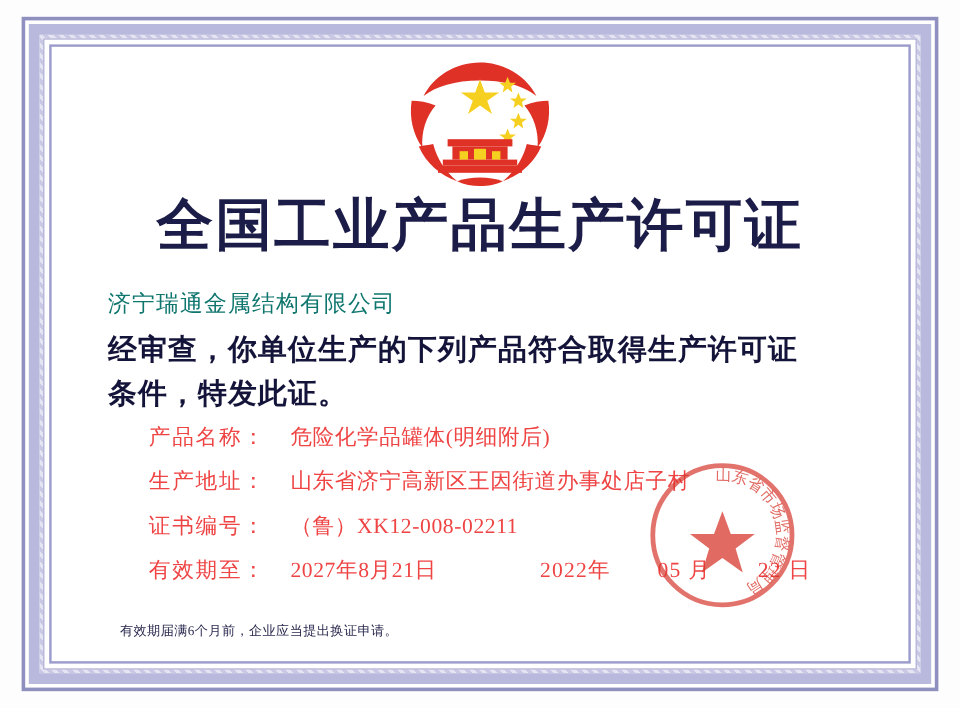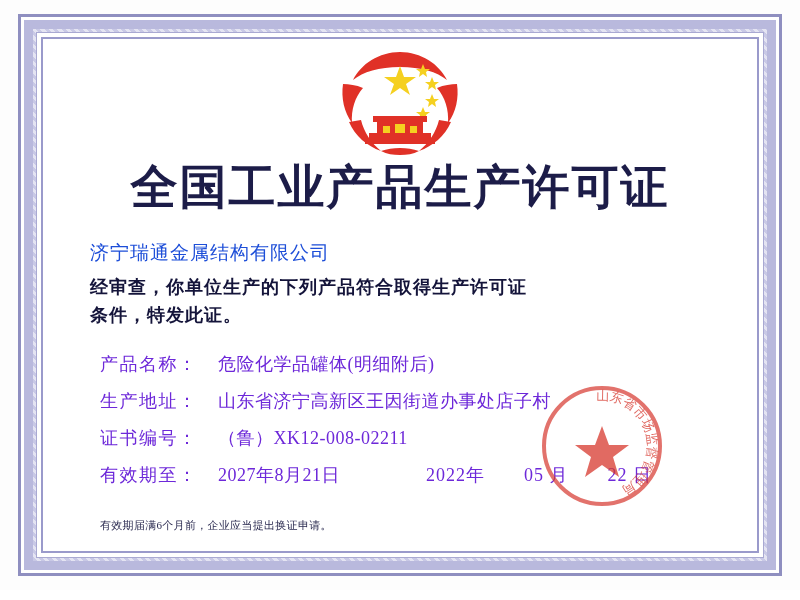--- a/index.html
+++ b/index.html
@@ -106,31 +106,31 @@
     color: #16163c;
     letter-spacing: 3px;
   }
 
   
   .company {
     position: absolute;
     top: 196px;
     left: 42px;
     font-size: 19px;
-    color: #1d4ed8;
+    color: #0f766e;
     letter-spacing: 1px;
   }
 
   
   .statement {
     position: absolute;
     top: 230px;
     left: 42px;
     right: 36px;
-    font-size: 18px;
+    font-size: 24px;
     font-weight: bold;
     line-height: 1.55;
     color: #14143a;
     letter-spacing: 1px;
   }
   .statement .line2 {
     display: block;
   }
 
   
@@ -138,21 +138,22 @@
     position: absolute;
     top: 308px;
     left: 52px;
     right: 24px;
   }
   .field-row {
     display: flex;
     align-items: flex-end;
     margin-bottom: 13px;
     font-size: 18px;
-    color: #6d28d9;
+    color: #ef4444;
+    margin-left: 24px;
   }
   .field-label {
     width: 118px;
     flex: 0 0 118px;
     letter-spacing: 6px;
     white-space: nowrap;
   }
   .field-label.tight { letter-spacing: 1.5px; }
   .field-value {
     letter-spacing: 0.5px;

